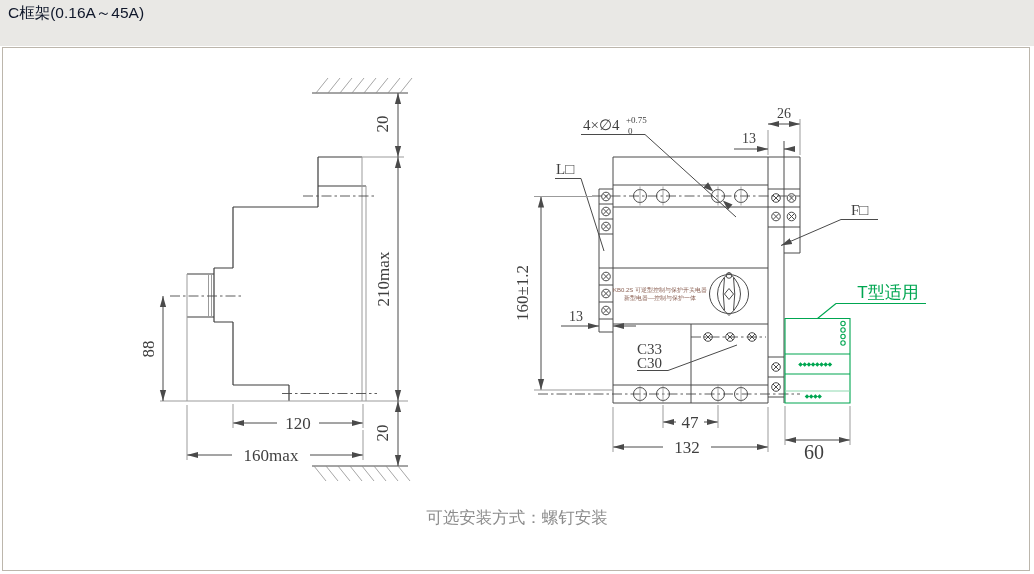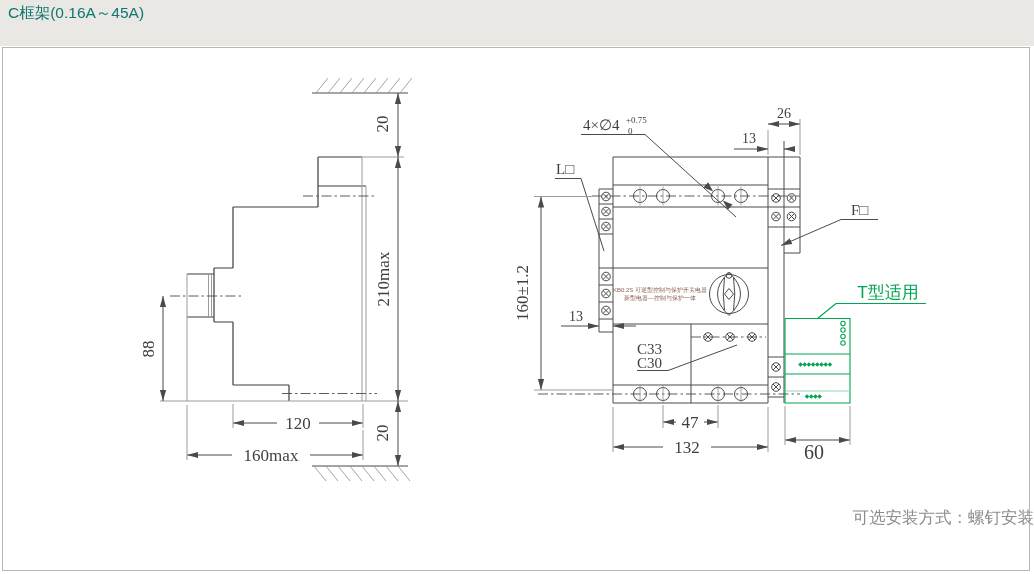--- a/index.html
+++ b/index.html
@@ -1,23 +1,23 @@
 <!DOCTYPE html>
 <html><head>
 <meta charset="utf-8">
 <style>
   html,body{margin:0;padding:0;background:#fdfdfc;}
   .page{position:relative;width:1034px;height:574px;font-family:"Liberation Sans",sans-serif;overflow:hidden;background:#fff;}
-  .hdr{position:absolute;left:0;top:0;width:100%;height:46px;background:#e9e8e5;color:#0f766e;
+  .hdr{position:absolute;left:0;top:0;width:100%;height:46px;background:#e9e8e5;color:#0f172a;
        font-size:15.5px;line-height:21px;padding:2px 0 0 8px;box-sizing:border-box;}
   .hdr div{white-space:nowrap;}
   .content-box{position:absolute;left:2px;top:47px;width:1028px;height:524px;background:#ffffff;
        border:1px solid #bcb6ac;box-sizing:border-box;}
   svg.draw{position:absolute;left:0;top:0;}
-  .caption{position:absolute;left:0;top:507px;width:100%;text-align:right;color:#8c8c8c;font-size:16.5px;}
+  .caption{position:absolute;left:0;top:507px;width:100%;text-align:center;color:#8c8c8c;font-size:16.5px;}
   
   .ln{stroke:#4a4a4a;stroke-width:1;fill:none;}
   .lnd{stroke:#3d3d3d;stroke-width:1.2;fill:none;}
   .lng{stroke:#9b9b9b;stroke-width:1;fill:none;}
   .lnt{stroke:#8f8f8f;stroke-width:0.8;fill:none;}
   .cl{stroke:#4a4a4a;stroke-width:0.9;fill:none;stroke-dasharray:10 3 2.5 3;}
   .dim{stroke:#4a4a4a;stroke-width:1;fill:none;}
   .gn{stroke:#00a651;stroke-width:1.1;fill:none;}
   .gnl{stroke:#8fd9b0;stroke-width:1;fill:none;}
   text.dt{font-family:"Liberation Serif",serif;fill:#3f3f3f;font-size:17px;}

